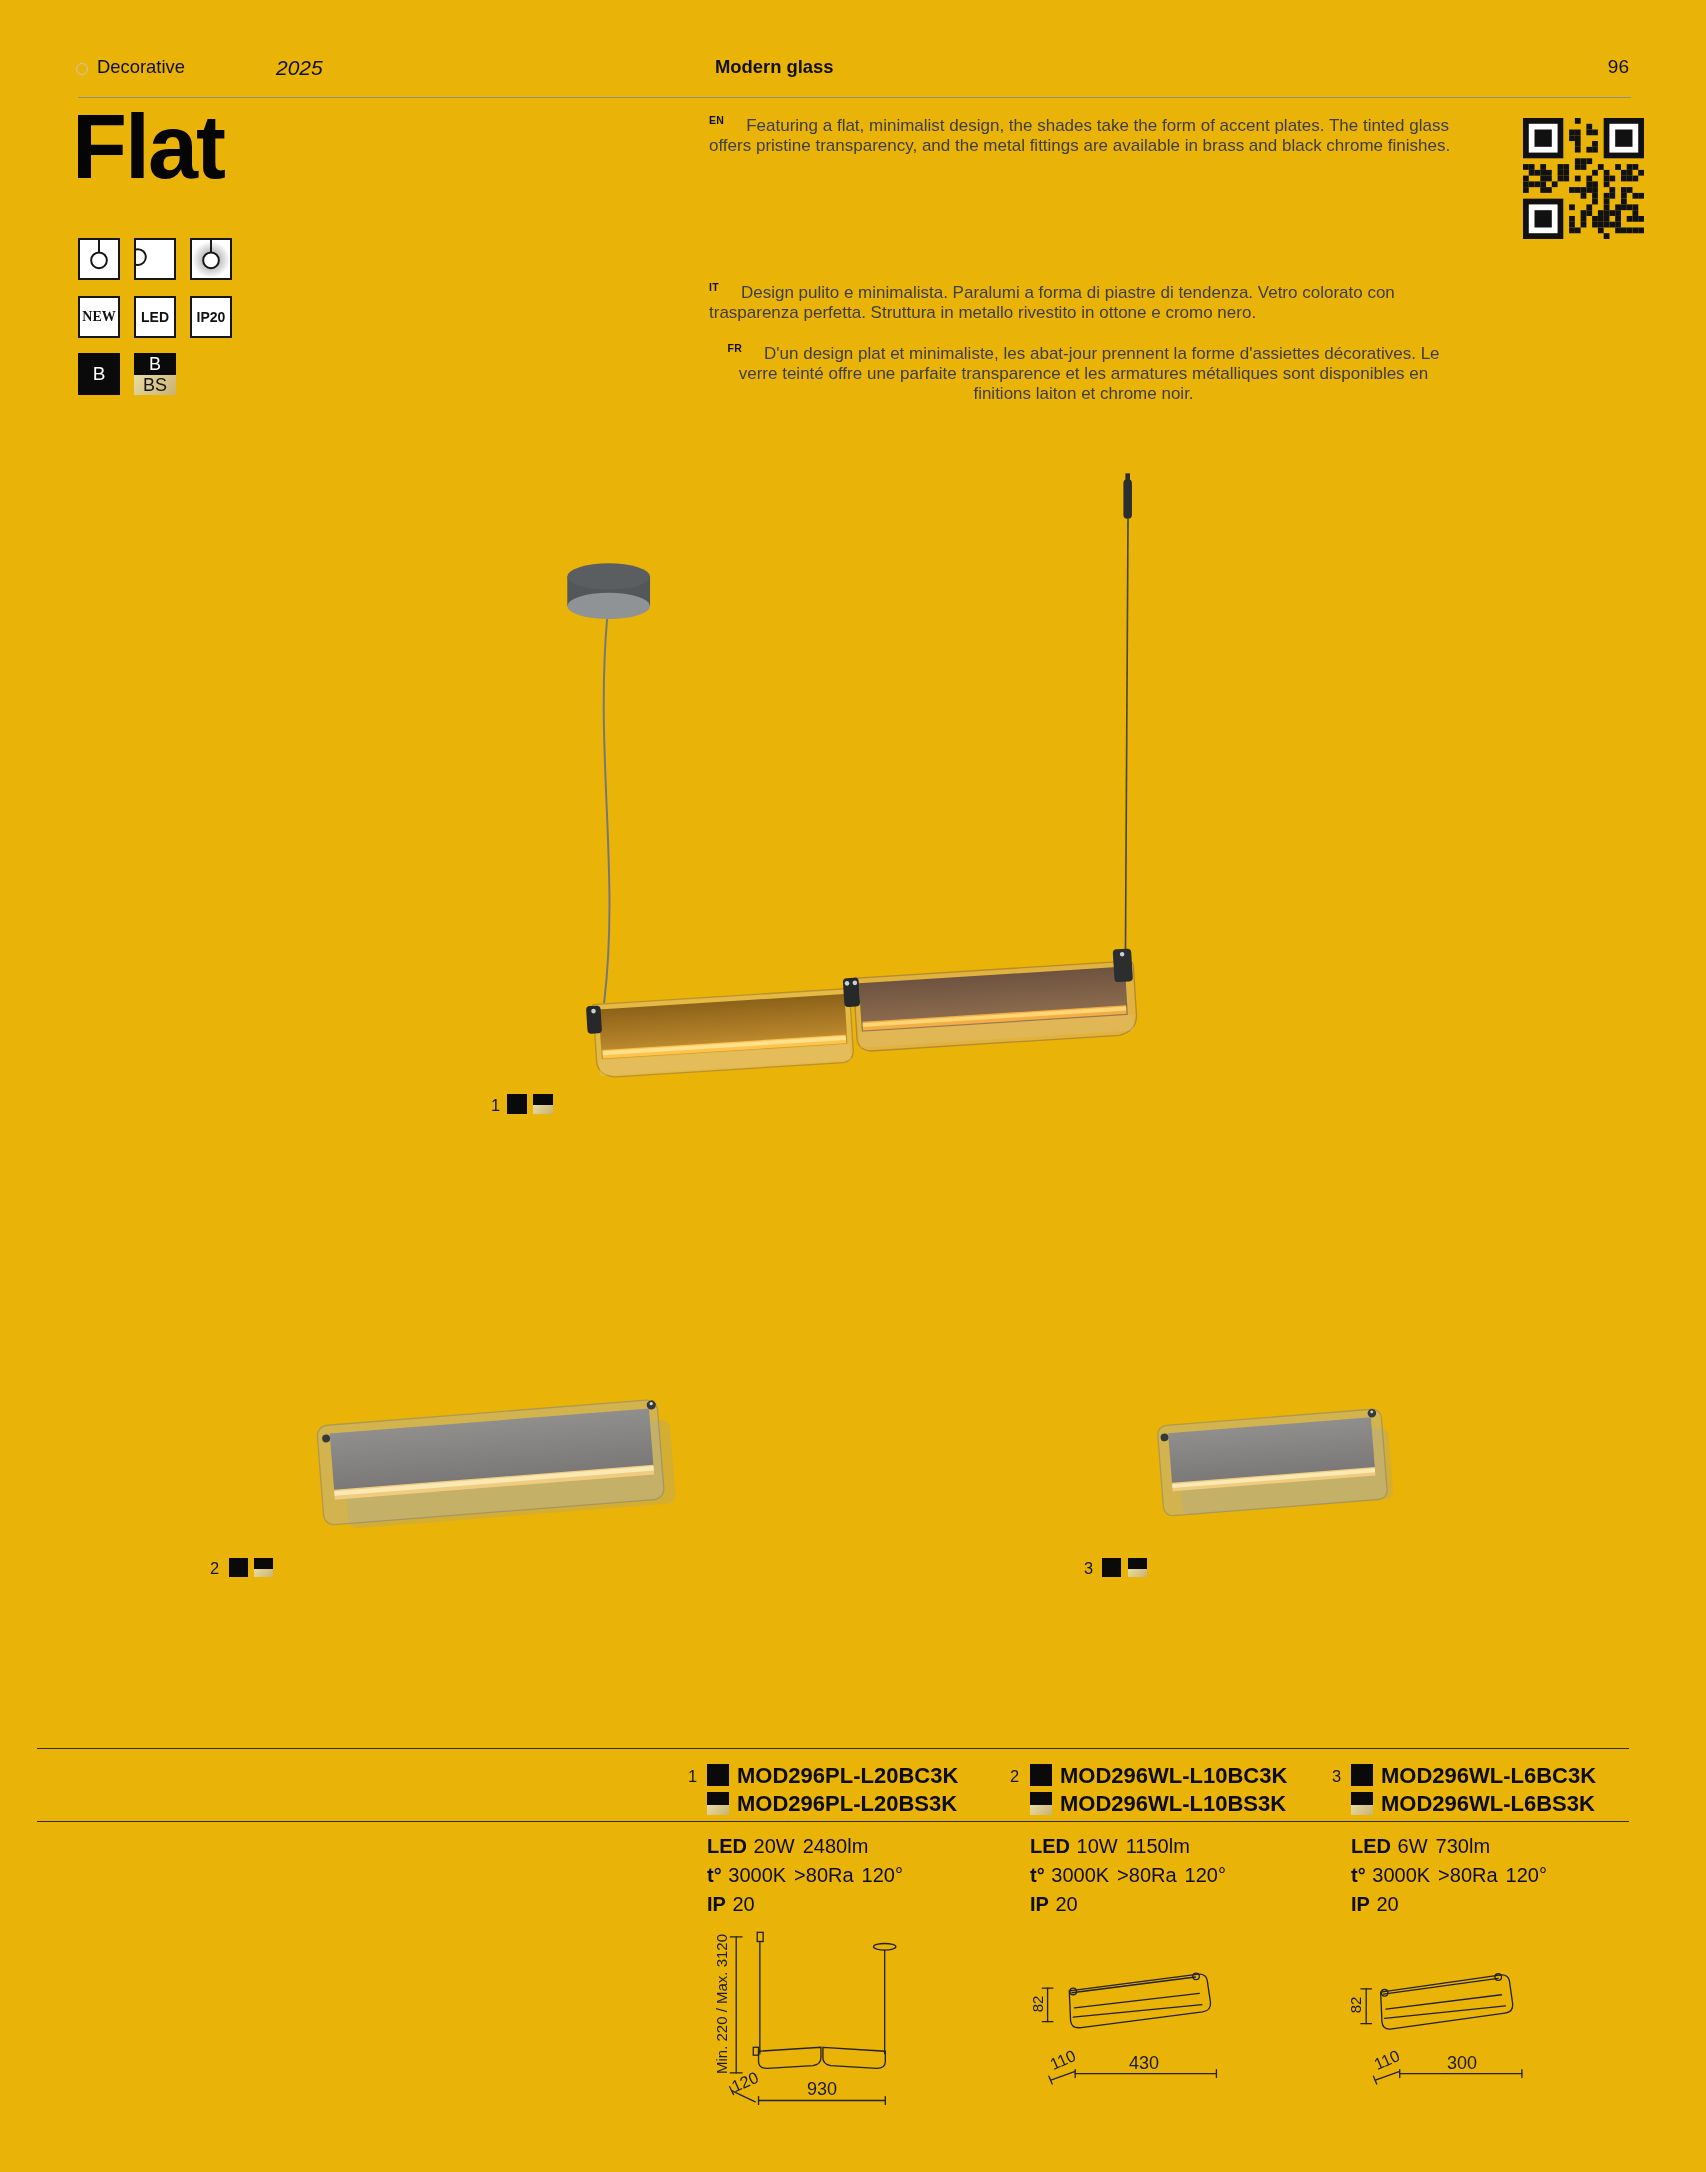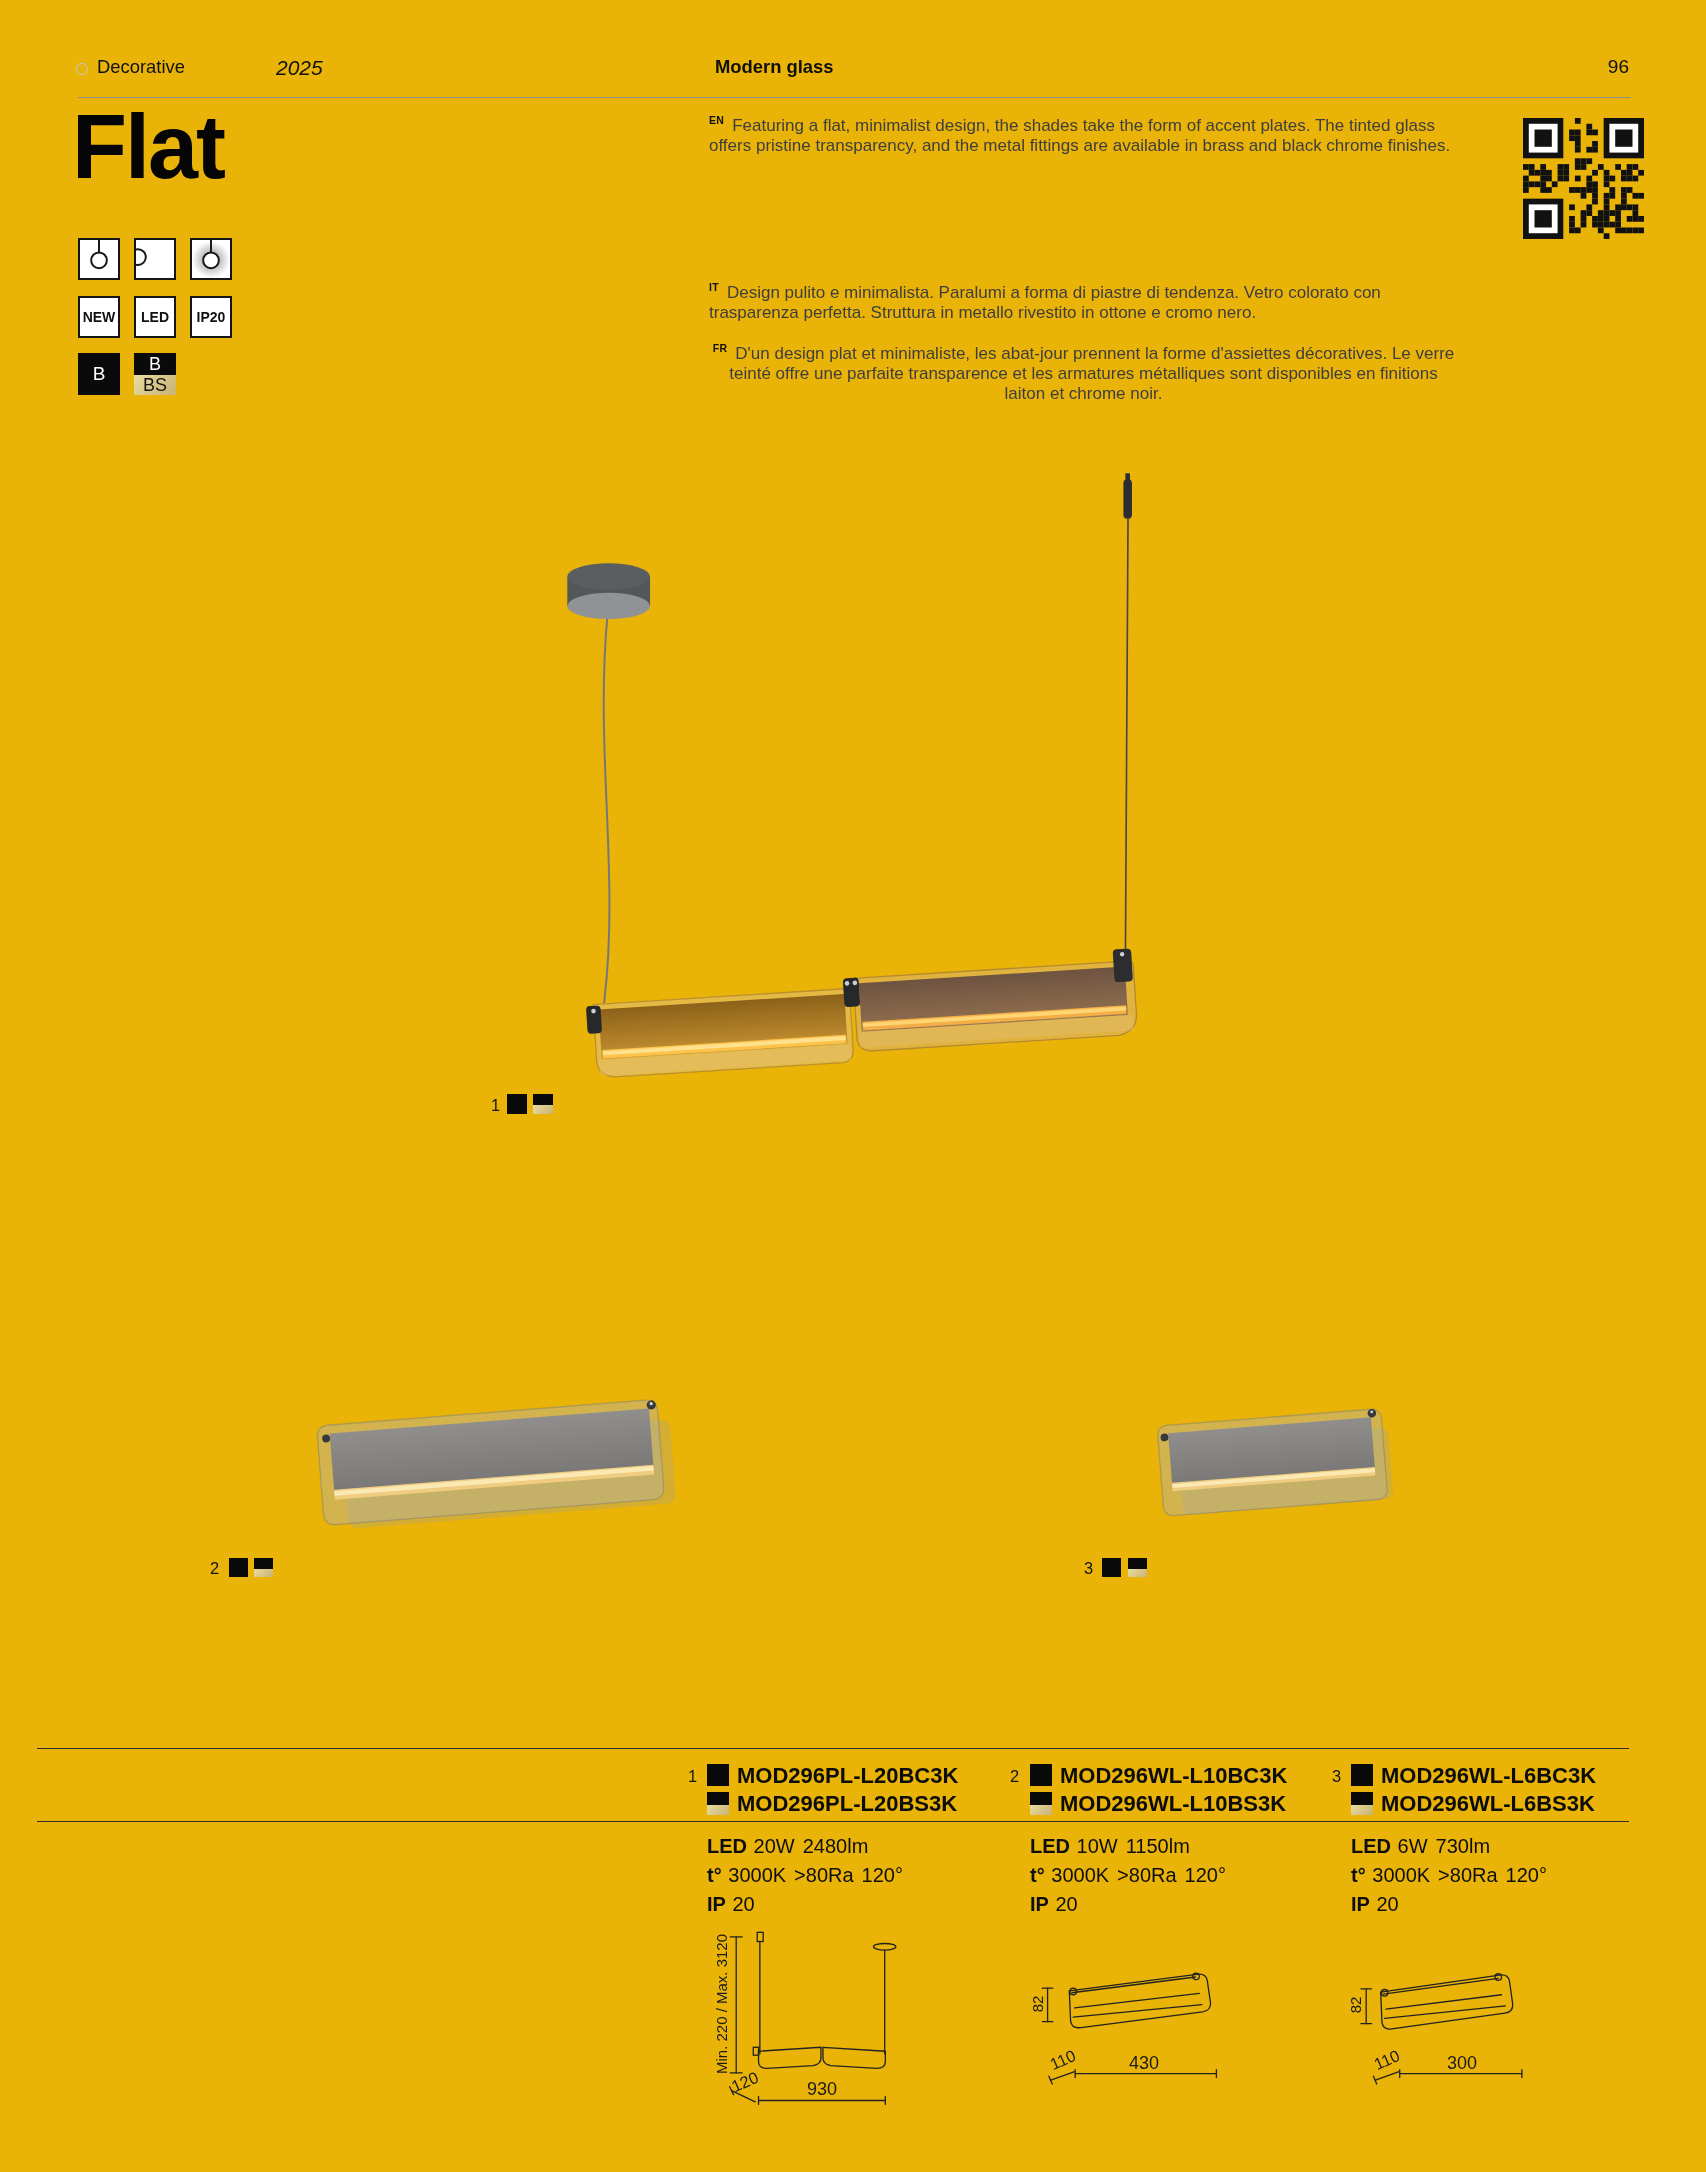--- a/index.html
+++ b/index.html
@@ -21,21 +21,21 @@
          display:flex;align-items:center;justify-content:center;}
   .badge{font-size:14px;font-weight:bold;letter-spacing:0;}
   .swatch-black{left:78px;top:353px;width:42px;height:42px;background:#0a0a0a;display:flex;align-items:center;justify-content:center;}
   .swatch-black span{color:#fff;font-size:19px;}
   .swatch-combo{left:134px;top:353px;width:42px;height:42px;}
   .swatch-combo .t{width:42px;height:22px;background:#0a0a0a;display:flex;align-items:center;justify-content:center;color:#fff;font-size:18px;}
   .swatch-combo .b{width:42px;height:20px;background:linear-gradient(135deg,#e9dca2,#c9b272);display:flex;align-items:center;justify-content:center;color:#141414;font-size:18px;}
 
   
   .desc{left:709px;width:749px;font-size:17px;line-height:20.4px;color:#3e3e3e;}
-  .desc sup{font-size:10.5px;font-weight:bold;color:#101010;margin-right:8px;letter-spacing:0.3px;}
+  .desc sup{font-size:10.5px;font-weight:bold;color:#101010;margin-right:22px;letter-spacing:0.3px;}
   .d-en{top:110px;} .d-de{top:194px;} .d-it{top:277px;} .d-fr{top:338px;text-align:center;}
 
   .qr{left:1523px;top:118px;width:121px;height:121px;}
 
   
   .plabel{font-size:16.4px;color:#141414;}
   .sw-s{width:20.4px;height:20.4px;background:#0a0a0a;display:inline-block;}
   .sw-split{width:20.4px;height:20.4px;display:inline-block;}
   .sw-split .st{display:block;width:100%;height:11px;background:#0a0a0a;}
   .sw-split .sb{display:block;width:100%;height:9.2px;background:linear-gradient(135deg,#e9dca2,#c9b272);}
@@ -91,21 +91,21 @@
           <stop offset="0" stop-color="#8c8c8c"></stop>
             <stop offset="1" stop-color="#8c8c8c" stop-opacity="0"></stop>
         </radialGradient>
       </defs>
       <rect x="0" y="2" width="58" height="56" fill="url(#glowg)"></rect>
       <line x1="29" y1="0" x2="29" y2="20" stroke="#161616" stroke-width="3"></line>
       <circle cx="29" cy="31" r="12" fill="#fff" stroke="#161616" stroke-width="3"></circle>
     </svg>
   </div>
 
-  <div class="abs sqbox badge" style="left:78px;top:296px;">NEW</div>
+  <div class="abs sqbox badge" style="left:78px;top:296px;font-family:Liberation Serif, serif;">NEW</div>
   <div class="abs sqbox badge" style="left:134px;top:296px;">LED</div>
   <div class="abs sqbox badge" style="left:190px;top:296px;">IP20</div>
 
   <div class="abs swatch-black">
     <span>B</span>
   </div>
   <div class="abs swatch-combo">
     <div class="t">B</div>
     <div class="b">BS</div>
   </div>

